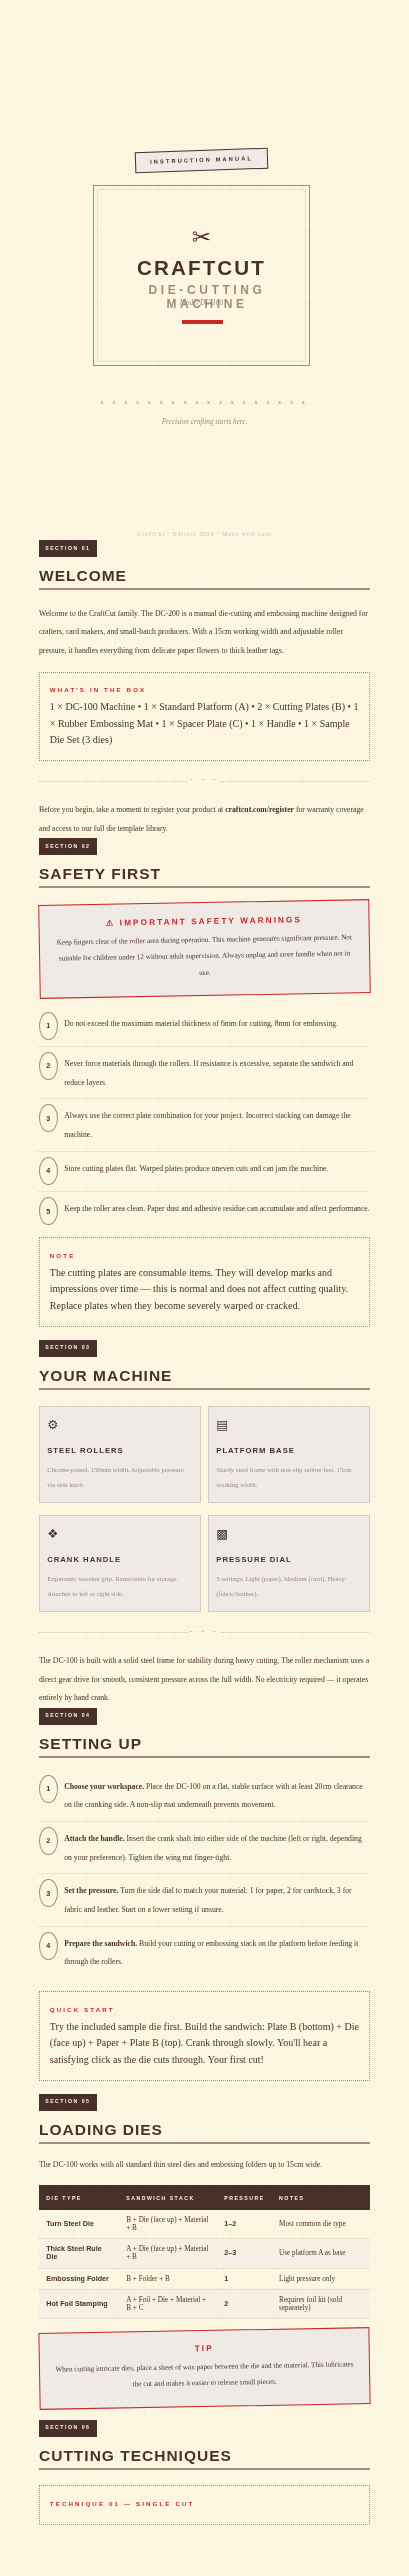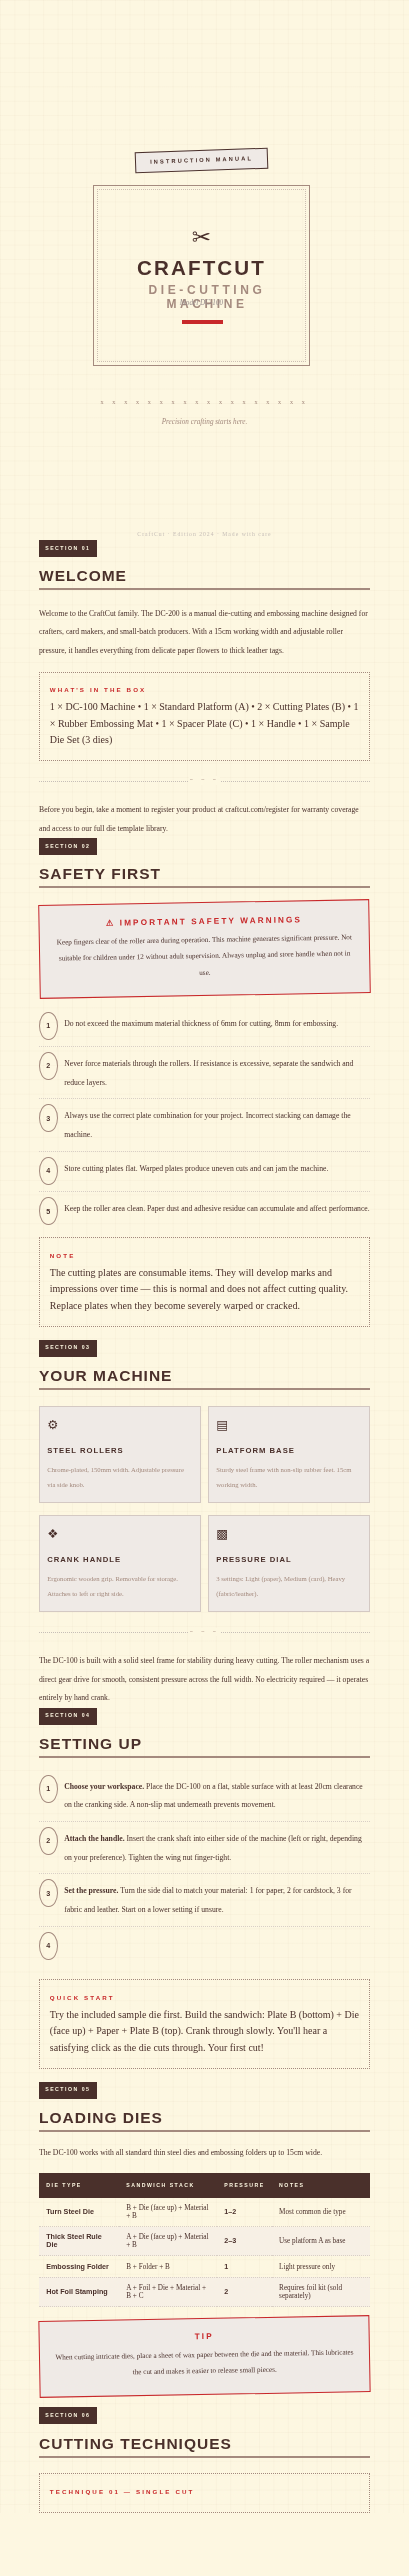--- a/index.html
+++ b/index.html
@@ -47,21 +47,21 @@
 
   .content { padding: 0 39px; }
   .edition { text-align: center; font-family: "Liberation Serif", serif; font-size: 5.7px; letter-spacing: 1px; color: #c7bfb8; margin-top: 93px; margin-bottom: 3.1px; }
 
   .sec-badge { display: inline-block; background: #4a302b; color: #fdf7e1; font-family: "Liberation Sans", sans-serif;
     font-weight: 700; font-size: 5.2px; letter-spacing: 1.5px; padding: 4.6px 6.2px; height: 17px; }
   .sec-title { font-family: "Liberation Sans", sans-serif; font-weight: 700; font-size: 15.5px; letter-spacing: 1px; color: #4a302b;
     margin-top: 10.3px; padding-bottom: 3px; border-bottom: 2.1px solid #a48a7e; }
 
   p.body { font-family: "Liberation Serif", serif; font-size: 7.7px; line-height: 18.5px; color: #4a302b; }
-  p.body b { font-weight: 400; }
+  p.body b { font-weight: 700; }
 
   .dotbox { border: 1px dotted #a48a7e; padding: 13.4px 9.3px 11.3px 9.8px; }
   .dotbox h4 { font-family: "Liberation Sans", sans-serif; font-weight: 700; font-size: 6.2px; letter-spacing: 2.1px; color: #c8282a; margin-bottom: 6.2px; }
   .dotbox .txt { font-family: "Liberation Serif", serif; font-size: 10px; line-height: 16.5px; color: #4a302b; }
 
   .divider { position: relative; height: 10.3px; margin: 0; }
   .divider::before { content: ""; position: absolute; left: 0; right: 0; top: 4.1px; border-top: 1px dotted #c7bfb8; }
   .divider span { position: relative; display: block; width: 31px; margin: 0 auto; background: #fdf7e1; text-align: center; font-size: 4.6px; color: #a48a7e; letter-spacing: 3.1px; line-height: 8.2px; }
 
   .redbox { border: 1.5px solid #c8282a; background: #efeae6; transform: rotate(-1deg); text-align: center; padding: 13.4px 12.4px 14.4px; }
@@ -199,20 +199,21 @@
       <li class="step">
           <span class="num">2</span>
           <span class="st"><b>Attach the handle.</b><span> Insert the crank shaft into either side of the machine (left or right, depending on your preference). Tighten the wing nut finger-tight.</span></span>
         </li>
       <li class="step">
           <span class="num">3</span>
           <span class="st"><b>Set the pressure.</b><span> Turn the side dial to match your material: 1 for paper, 2 for cardstock, 3 for fabric and leather. Start on a lower setting if unsure.</span></span>
         </li>
       <li class="step">
           <span class="num">4</span>
+          <span class="st"><b>Prepare the sandwich.</b><span> Build your cutting or embossing stack on the platform before feeding it through the rollers.</span></span>
         </li>
     </ol>
     <div class="dotbox" style="margin-top:13.4px;margin-bottom:13px">
       <h4>QUICK START</h4>
       <div class="txt">Try the included sample die first. Build the sandwich: Plate B (bottom) + Die (face up) + Paper + Plate B (top). Crank through slowly. You'll hear a satisfying click as the die cuts through. Your first cut!</div>
     </div>
   </section>
 
   <section>
     <div class="sec-badge">SECTION 05</div>

